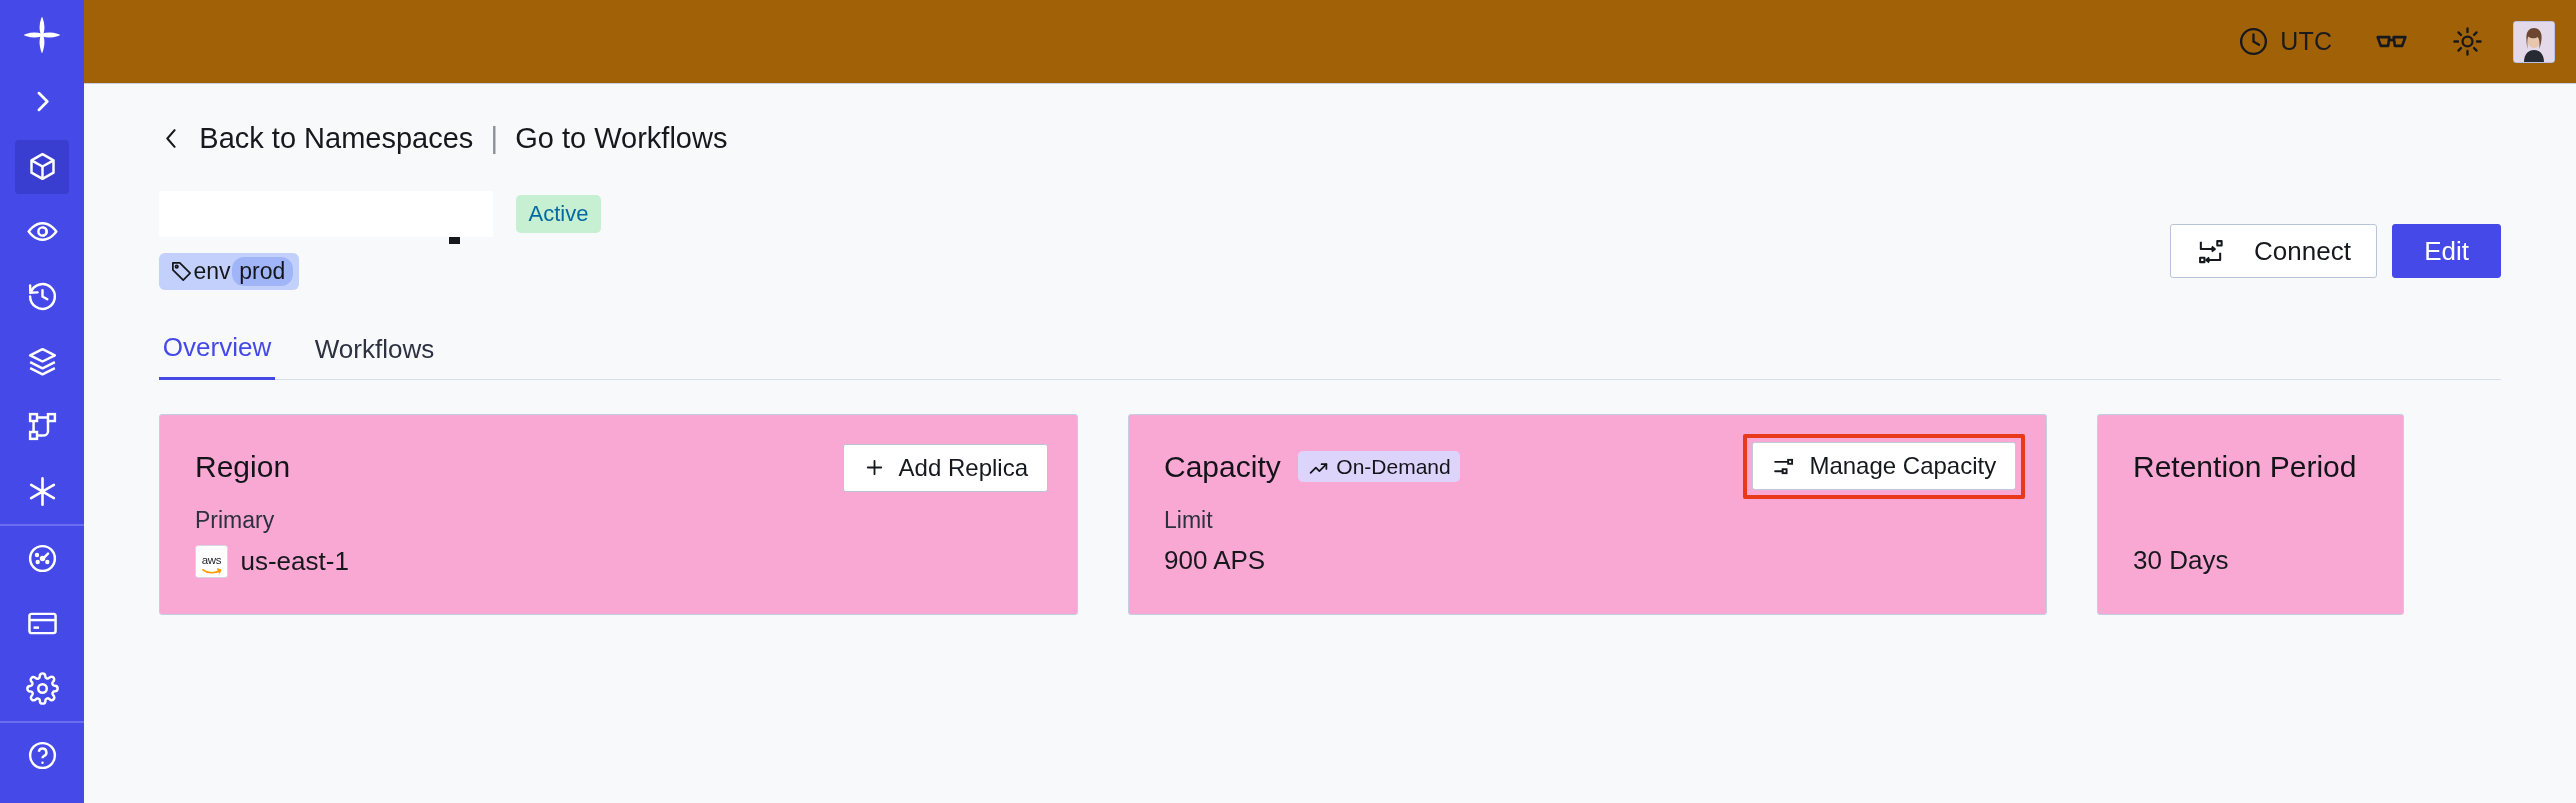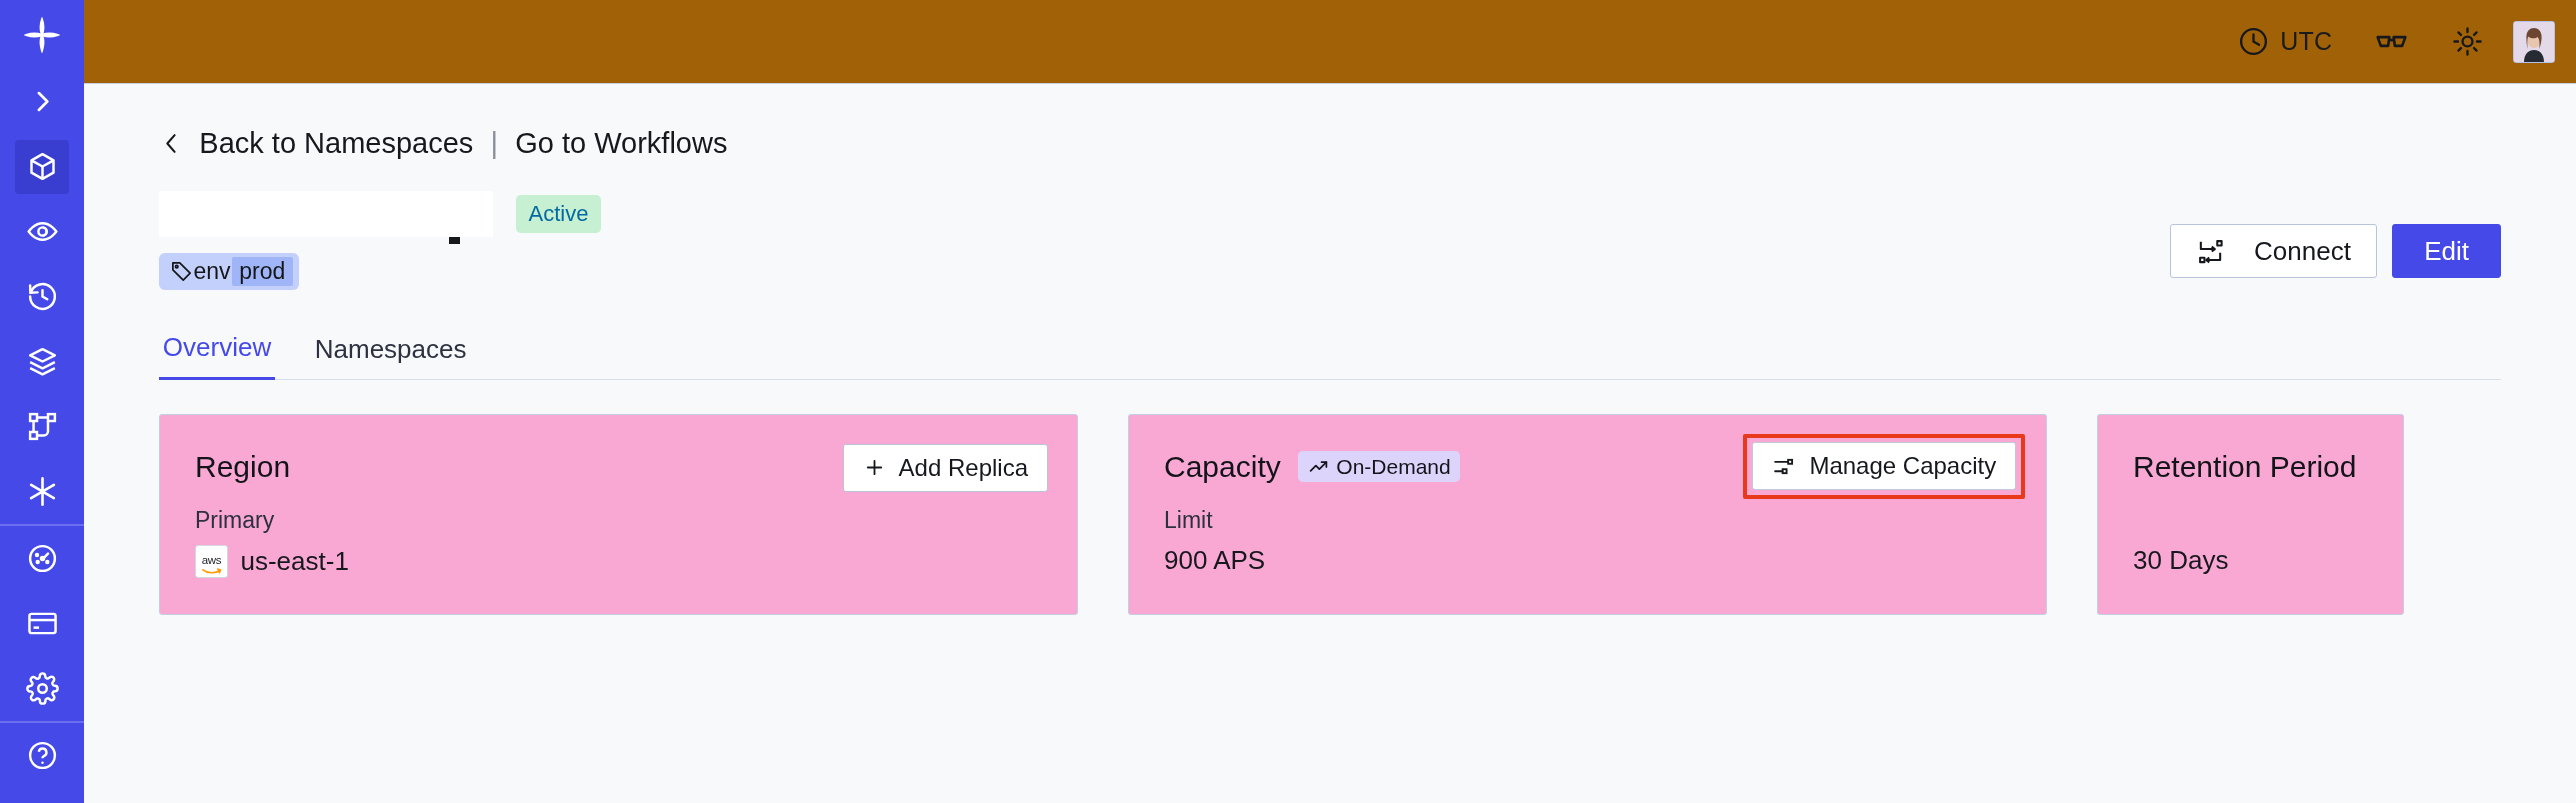--- a/index.html
+++ b/index.html
@@ -45,21 +45,21 @@
   .avatar {
     width: 42px; height: 42px; border: 1.9px solid #b9c2e8; border-radius: 2.9px;
     background: linear-gradient(#e7dcea, #ded3e6);
     overflow: hidden; position: relative; margin-left: 7.7px;
   }
 
   
   .content { flex: 1 1 auto; background: #f7f9fb; padding: 0 75px; position: relative; }
 
   .breadcrumb {
-    display: flex; align-items: center; gap: 15.3px;
+    display: flex; align-items: flex-start; gap: 15.3px;
     margin-top: 38px; height: 42px;
   }
   .bc-text { font-size: 29px; color: #16181d; }
   .bc-sep { font-size: 29px; color: #8a8f98; margin: 0 1.9px; }
 
   .titlerow {
     display: flex; align-items: center; gap: 23px;
     margin-top: 23px; height: 54px;
   }
   .title-redaction {
@@ -72,21 +72,21 @@
     font-size: 22px; padding: 4.8px 12.5px; border-radius: 4.8px;
     line-height: 1.25;
   }
 
   .tagrow { margin-top: 11.5px; height: 38px; display: flex; align-items: center; }
   .tag {
     display: inline-flex; align-items: center; gap: 1px;
     background: #c3d0fb; border-radius: 5.8px; padding: 3.8px 5.8px 3.8px 10.5px;
     font-size: 23px; color: #14161a;
   }
-  .tag-val { background: #9fb5f7; border-radius: 2px; padding: 1px 7.7px; }
+  .tag-val { background: #9fb5f7; border-radius: 12px; padding: 1px 7.7px; }
 
   .actions { position: absolute; right: 75px; top: 140px; display: flex; align-items: center; gap: 15.3px; }
   .btn {
     display: inline-flex; align-items: center; justify-content: center; gap: 29px;
     font-size: 26px; height: 54px; padding: 0 25px;
     border: 1px solid #b8c4dc; background: #ffffff; color: #16181d;
     border-radius: 2.9px; cursor: pointer; white-space: nowrap;
   }
   .btn-primary { background: #4549e8; border-color: #4549e8; color: #ffffff; padding: 0 31px; }
 
@@ -101,21 +101,21 @@
     background: #f9a8d4; border: 1px solid #c2cee2; border-radius: 2.9px;
     padding: 29px 33px 29px 35px; position: relative;
     min-height: 201px;
   }
   .card.region { width: 919px; }
   .card.capacity { width: 919px; }
   .card.retention { width: 307px; }
   .card-head { display: flex; align-items: center; gap: 17.3px; height: 46px; }
   .card-title { font-size: 30px; color: #121419; font-weight: 400; }
   .pill-ondemand {
-    display: inline-flex; align-items: center; gap: 7.7px;
+    display: inline-flex; align-items: flex-end; gap: 7.7px;
     background: #ddd4fb; color: #13151a; font-size: 21px;
     padding: 3.8px 9.6px; border-radius: 4.8px;
   }
   .card-sub { font-size: 23px; color: #2c3040; margin-top: 17.3px; }
   .card-val { font-size: 26px; color: #16181d; margin-top: 11.5px; display: flex; align-items: center; gap: 12.5px; }
   .aws-badge {
     width: 33px; height: 33px; border: 1px solid #d2d7e0; border-radius: 2.9px;
     background: #fff; display: flex; flex-direction: column; align-items: center; justify-content: center;
     font-size: 10.5px; color: #20242b; line-height: 1; padding-top: 6px;
   }
@@ -348,21 +348,21 @@
           </span>
           <span>Connect</span>
         </button>
         <button class="btn btn-primary">
           <span>Edit</span>
         </button>
       </div>
 
       <div class="tabs">
         <div class="tab sel">Overview</div>
-        <div class="tab">Namespaces</div>
+        <div class="tab">Workflows</div>
       </div>
 
       <div class="cards">
 
         <section class="card region">
           <div class="card-head">
             <span class="card-title">Region</span>
           </div>
           <div class="card-action">
             <button class="btn btn-small">

